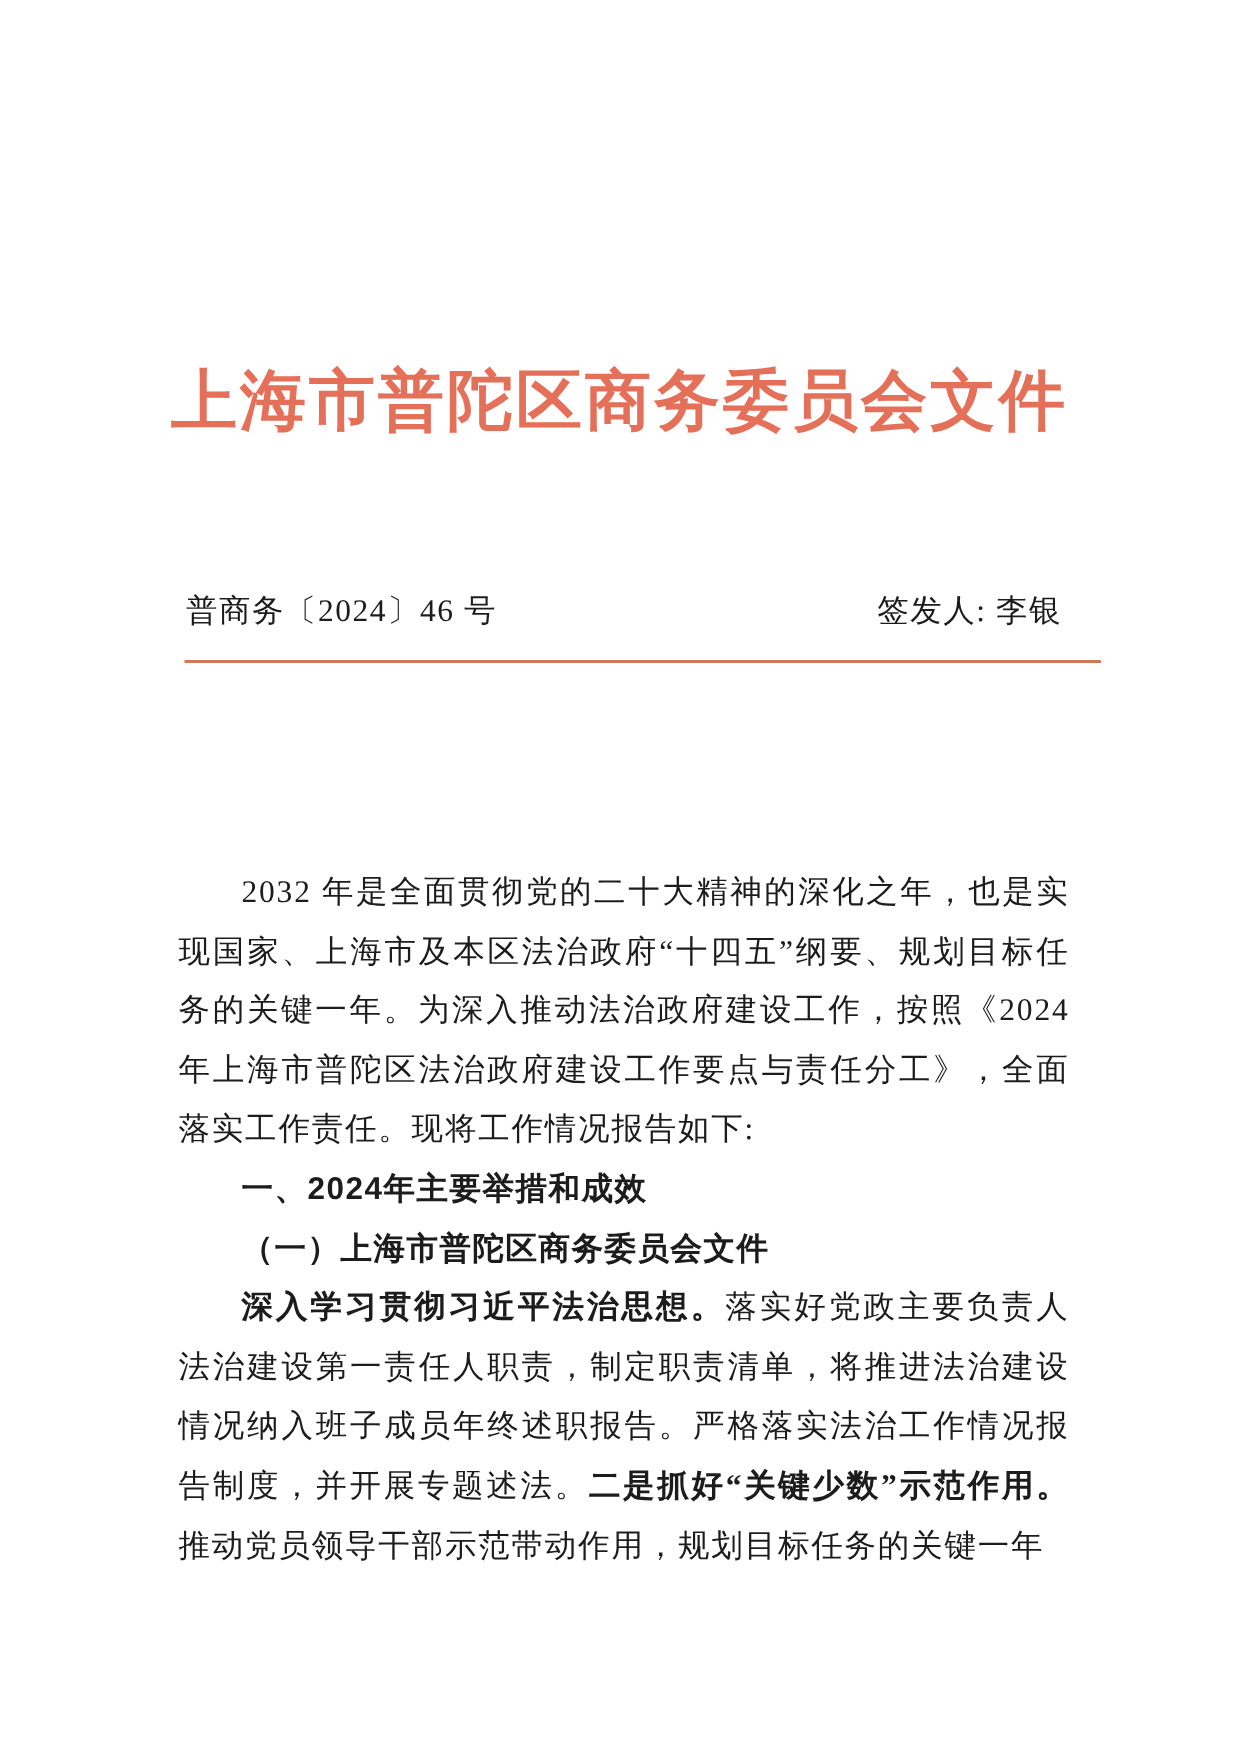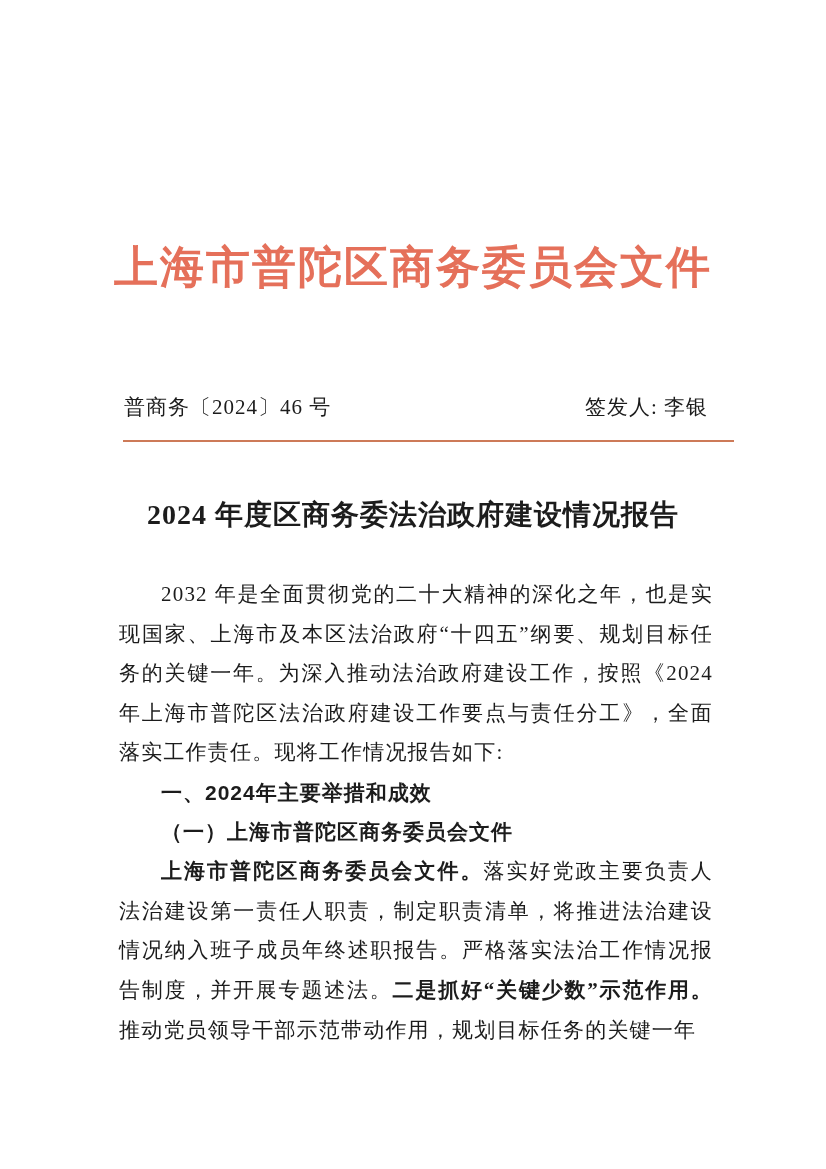--- a/index.html
+++ b/index.html
@@ -92,24 +92,23 @@
 
   <div class="letterhead">上海市普陀区商务委员会文件</div>
 
   <div class="docinfo">
     <span>普商务〔2024〕46 号</span>
     <span>签发人: 李银</span>
   </div>
 
   <div class="red-rule"></div>
 
-  <div class="doc-title">2024 年度区商务委法治政府建设情况报告</div>
 
   <div class="body-text">
     <p class="indent">2032 年是全面贯彻党的二十大精神的深化之年，也是实现国家、上海市及本区法治政府“十四五”纲要、规划目标任务的关键一年。为深入推动法治政府建设工作，按照《2024年上海市普陀区法治政府建设工作要点与责任分工》，全面落实工作责任。现将工作情况报告如下:</p>
     <p class="section-h">一、2024年主要举措和成效</p>
     <p class="subsection-h">（一）上海市普陀区商务委员会文件</p>
-    <p class="indent"><b>上海市普陀区商务委员会文件。</b><span>落实好党政主要负责人法治建设第一责任人职责，制定职责清单，将推进法治建设情况纳入班子成员年终述职报告。严格落实法治工作情况报告制度，并开展专题述法。</span><b>二是抓好“关键少数”示范作用。</b><span>推动党员领导干部示范带动作用，规划目标任务的关键一年</span></p>
+    <p class="indent"><b>深入学习贯彻习近平法治思想。</b><span>落实好党政主要负责人法治建设第一责任人职责，制定职责清单，将推进法治建设情况纳入班子成员年终述职报告。严格落实法治工作情况报告制度，并开展专题述法。</span><b>二是抓好“关键少数”示范作用。</b><span>推动党员领导干部示范带动作用，规划目标任务的关键一年</span></p>
   </div>
 
   <div class="page-number">1</div>
 
 </div>
 
 </body></html>

